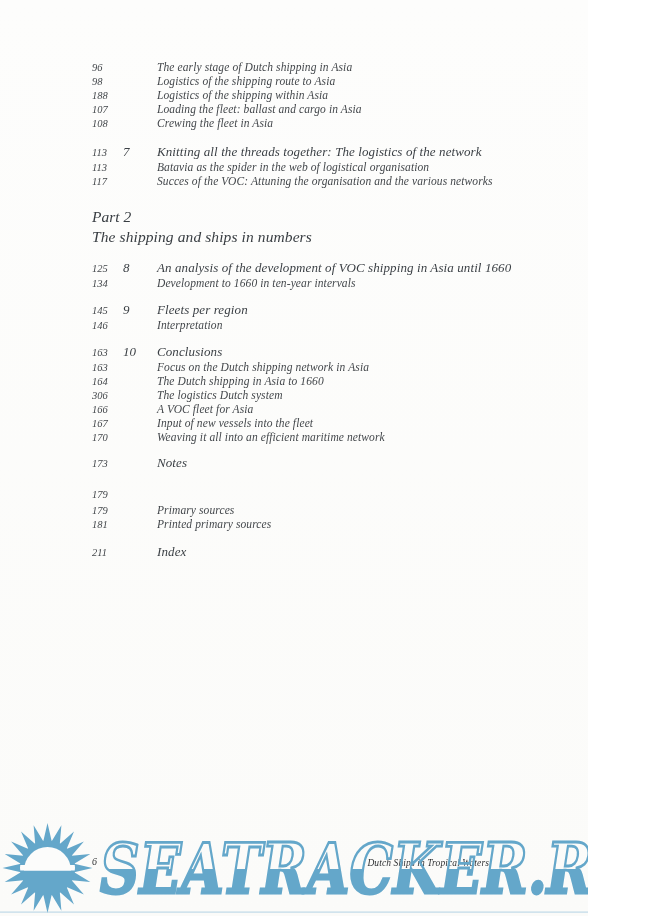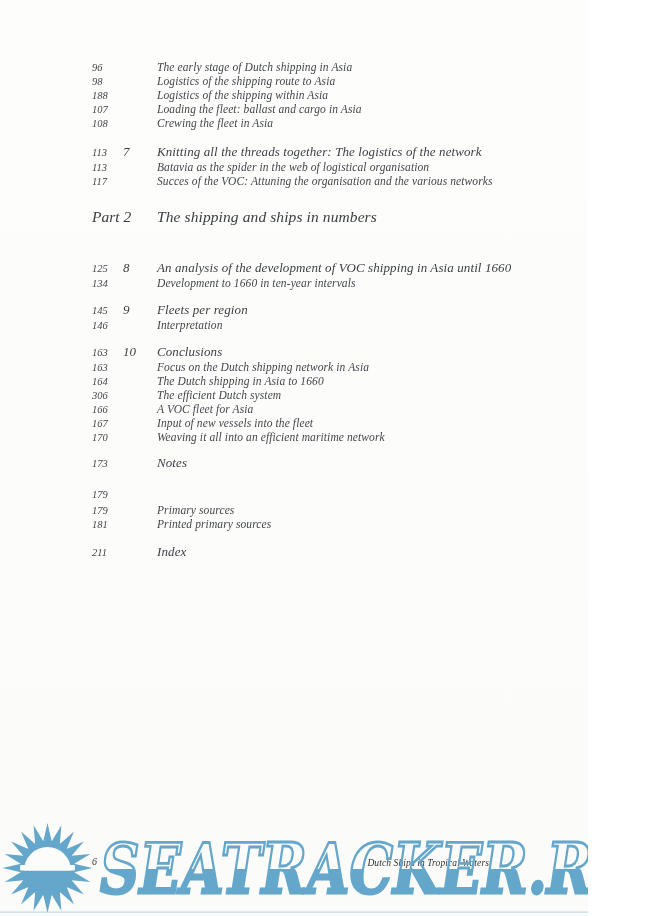--- a/index.html
+++ b/index.html
@@ -8,21 +8,21 @@
     width:588px;height:916px;
     background:linear-gradient(180deg,#fdfdfc 0%,#fbfbf9 100%);
     overflow:hidden;
     font-family:"Liberation Serif", serif;
     font-style:italic;
   }
   .toc{position:absolute;left:92px;top:60px;width:490px;}
   .row{display:flex;align-items:baseline;white-space:nowrap;}
   .row.sub{height:14px;line-height:14px;font-size:11.5px;color:#43474b;}
   .row.chapter{height:17px;line-height:17px;font-size:13px;color:#3a3f44;}
-  .row.part{height:20px;line-height:20px;font-size:15.5px;color:#383d42;}
+  .row.part{height:20px;line-height:20px;font-size:15.5px;color:#383d42;flex-direction:column;}
   .col-page{flex:none;width:31px;font-size:10.5px;color:#43474b;}
   .col-ch{flex:none;width:34px;}
   .col-part{flex:none;width:65px;}
   .col-title{flex:1;letter-spacing:0.1px;}
   .mt10{margin-top:10px}.mt11{margin-top:11px}.mt12{margin-top:12px}
   .mt13{margin-top:13px}.mt15{margin-top:15px}.mt16{margin-top:32px}
   .mt19{margin-top:19px}
   .footer-page{position:absolute;left:92px;top:856px;font-size:10px;color:#2f3133;}
   .footer-title{position:absolute;right:99px;top:858px;font-size:9.5px;color:#2f3133;letter-spacing:0.1px;text-align:center;}
   .watermark{position:absolute;left:0;top:815px;width:648px;height:101px;pointer-events:none;}
@@ -114,21 +114,21 @@
       <span class="col-title">Focus on the Dutch shipping network in Asia</span>
     </div>
     <div class="row sub">
       <span class="col-page">164</span>
       <span class="col-ch"></span>
       <span class="col-title">The Dutch shipping in Asia to 1660</span>
     </div>
     <div class="row sub">
       <span class="col-page">306</span>
       <span class="col-ch"></span>
-      <span class="col-title">The efficient Dutch system</span>
+      <span class="col-title">The logistics Dutch system</span>
     </div>
     <div class="row sub">
       <span class="col-page">166</span>
       <span class="col-ch"></span>
       <span class="col-title">A VOC fleet for Asia</span>
     </div>
     <div class="row sub">
       <span class="col-page">167</span>
       <span class="col-ch"></span>
       <span class="col-title">Input of new vessels into the fleet</span>

